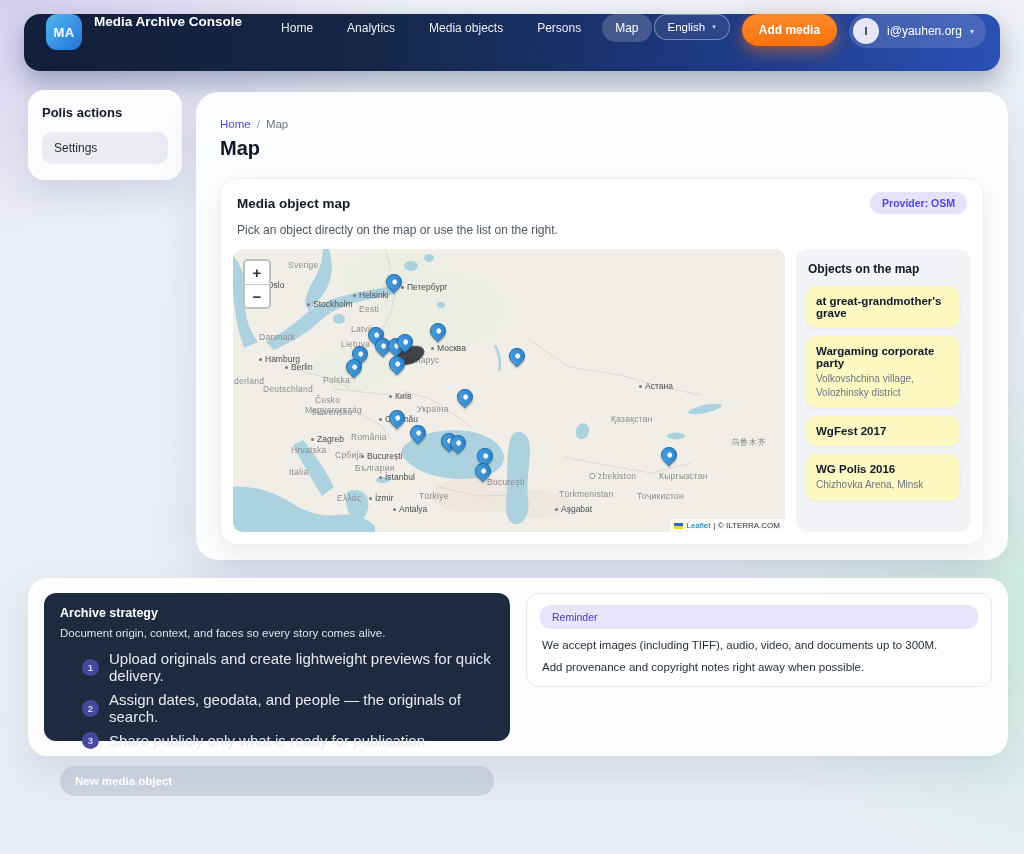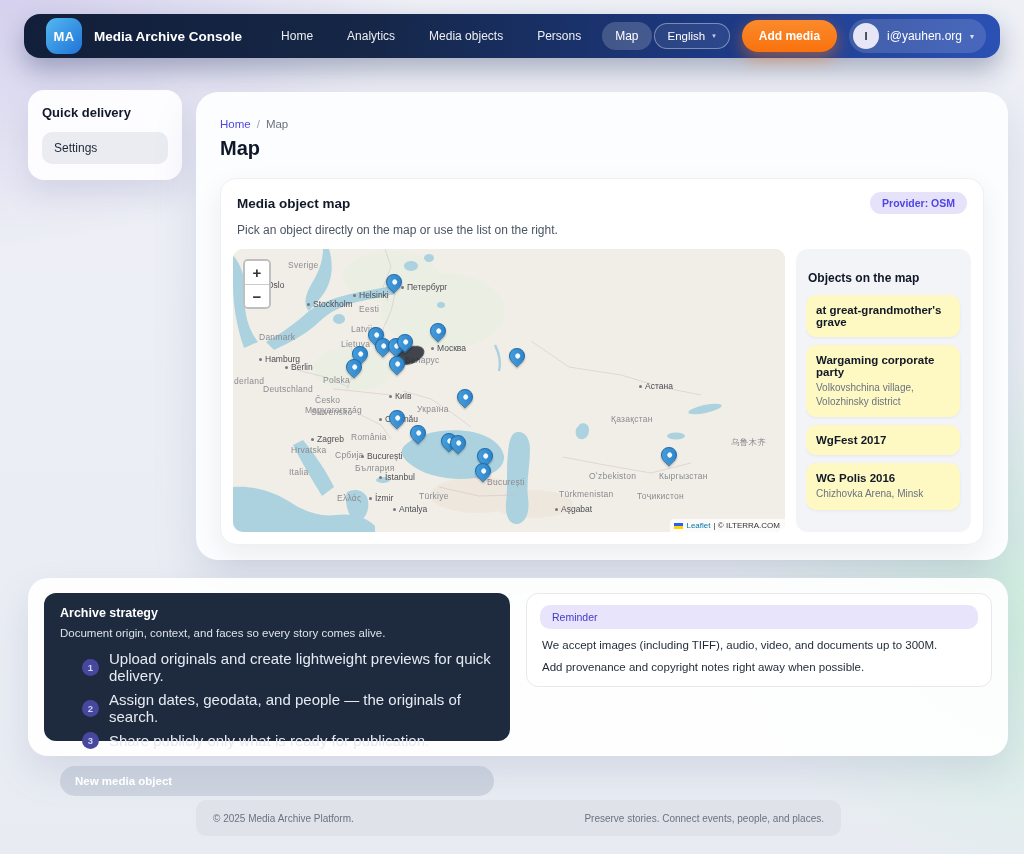--- a/index.html
+++ b/index.html
@@ -12,25 +12,25 @@
   .page {
     position:relative; width:1024px; height:854px; overflow:hidden;
     background:
       radial-gradient(800px 520px at -4% -6%, #cfc9ec 0%, rgba(207,201,236,0) 58%),
       radial-gradient(620px 480px at 104% 72%, #cdeedd 0%, rgba(205,238,221,0) 55%),
       linear-gradient(#eef0f6, #e8ecf2);
   }
 
   
   .navbar {
-    position:absolute; left:24px; top:14px; right:24px; height:44px;
+    position:absolute; left:24px; top:14px; right:24px; height:57px;
     border-radius:16px;
     background:linear-gradient(95deg,#121f3a 0%,#152646 35%,#1d3a85 72%,#2b51b5 100%);
     box-shadow:0 12px 26px rgba(23,37,84,.32);
-    display:flex; align-items:center; padding:0 14px 0 22px;
+    display:flex; align-items:flex-start; padding:0 14px 0 22px;
   }
   .logo {
     width:36px; height:36px; border-radius:11px; flex:0 0 auto;
     background:linear-gradient(135deg,#54b7f0,#1f74d8);
     color:#fff; font-weight:bold; font-size:13px;
     display:flex; align-items:center; justify-content:center;
     letter-spacing:.3px;
   }
   .brand { color:#fff; font-weight:bold; font-size:13.5px; margin:0 26px 0 12px; white-space:nowrap; }
   .nav-links { display:flex; align-items:center; gap:8px; }
@@ -154,21 +154,21 @@
     border-top-left-radius:4px;
   }
   .ua-flag { width:9px; height:6px; background:linear-gradient(#2b5df0 50%, #ffd500 50%); display:inline-block; }
   .leaflet-link { color:#0078a8; }
 
   
   .objects-panel {
     flex:1; height:283px; background:#f2f4f8; border-radius:12px;
     padding:10px 9px 10px 10px; display:flex; flex-direction:column;
   }
-  .objects-title { font-size:12px; font-weight:bold; color:#111827; margin:12px 2px 10px; }
+  .objects-title { font-size:12px; font-weight:bold; color:#111827; margin:3px 2px 10px; }
   .objects-list { flex:1; overflow-y:auto; padding-right:2px; }
   .objects-list::-webkit-scrollbar { width:6px; }
   .objects-list::-webkit-scrollbar-thumb { background:#d6d9e2; border-radius:3px; }
   .object-item {
     background:#fef9c3; border-radius:10px; padding:9px 10px; margin-bottom:8px;
     box-shadow:0 1px 3px rgba(20,30,60,.06); cursor:pointer;
   }
   .object-item-title { font-size:11.5px; font-weight:bold; color:#111827; }
   .object-item-sub { font-size:10px; color:#6b7280; margin-top:3px; line-height:1.35; }
 
@@ -238,21 +238,21 @@
     </div>
     <button class="add-media">Add media</button>
     <div class="user-pill">
       <div class="avatar">I</div>
       <span class="user-email">i@yauhen.org</span>
       <span class="user-caret">▾</span>
     </div>
   </div>
 
   <div class="sidebar">
-    <div class="sidebar-title">Quick delivery</div>
+    <div class="sidebar-title">Polis actions</div>
     <button class="sidebar-btn">Settings</button>
   </div>
 
   <div class="main-card">
     <div class="breadcrumb">
       <span class="crumb-home">Home</span>
       <span class="crumb-sep">/</span>
       <span class="crumb-cur">Map</span>
     </div>
     <div class="page-title">Map</div>
@@ -434,18 +434,14 @@
     </div>
     <div class="reminder">
       <div class="reminder-pill">Reminder</div>
       <div id="reminder-lines">
           <div class="reminder-line">We accept images (including TIFF), audio, video, and documents up to 300M.</div>
           <div class="reminder-line">Add provenance and copyright notes right away when possible.</div>
         </div>
     </div>
   </div>
 
-  <div class="footer">
-    <span>© 2025 Media Archive Platform.</span>
-    <span>Preserve stories. Connect events, people, and places.</span>
-  </div>
 
 </div>
 
 </body></html>

